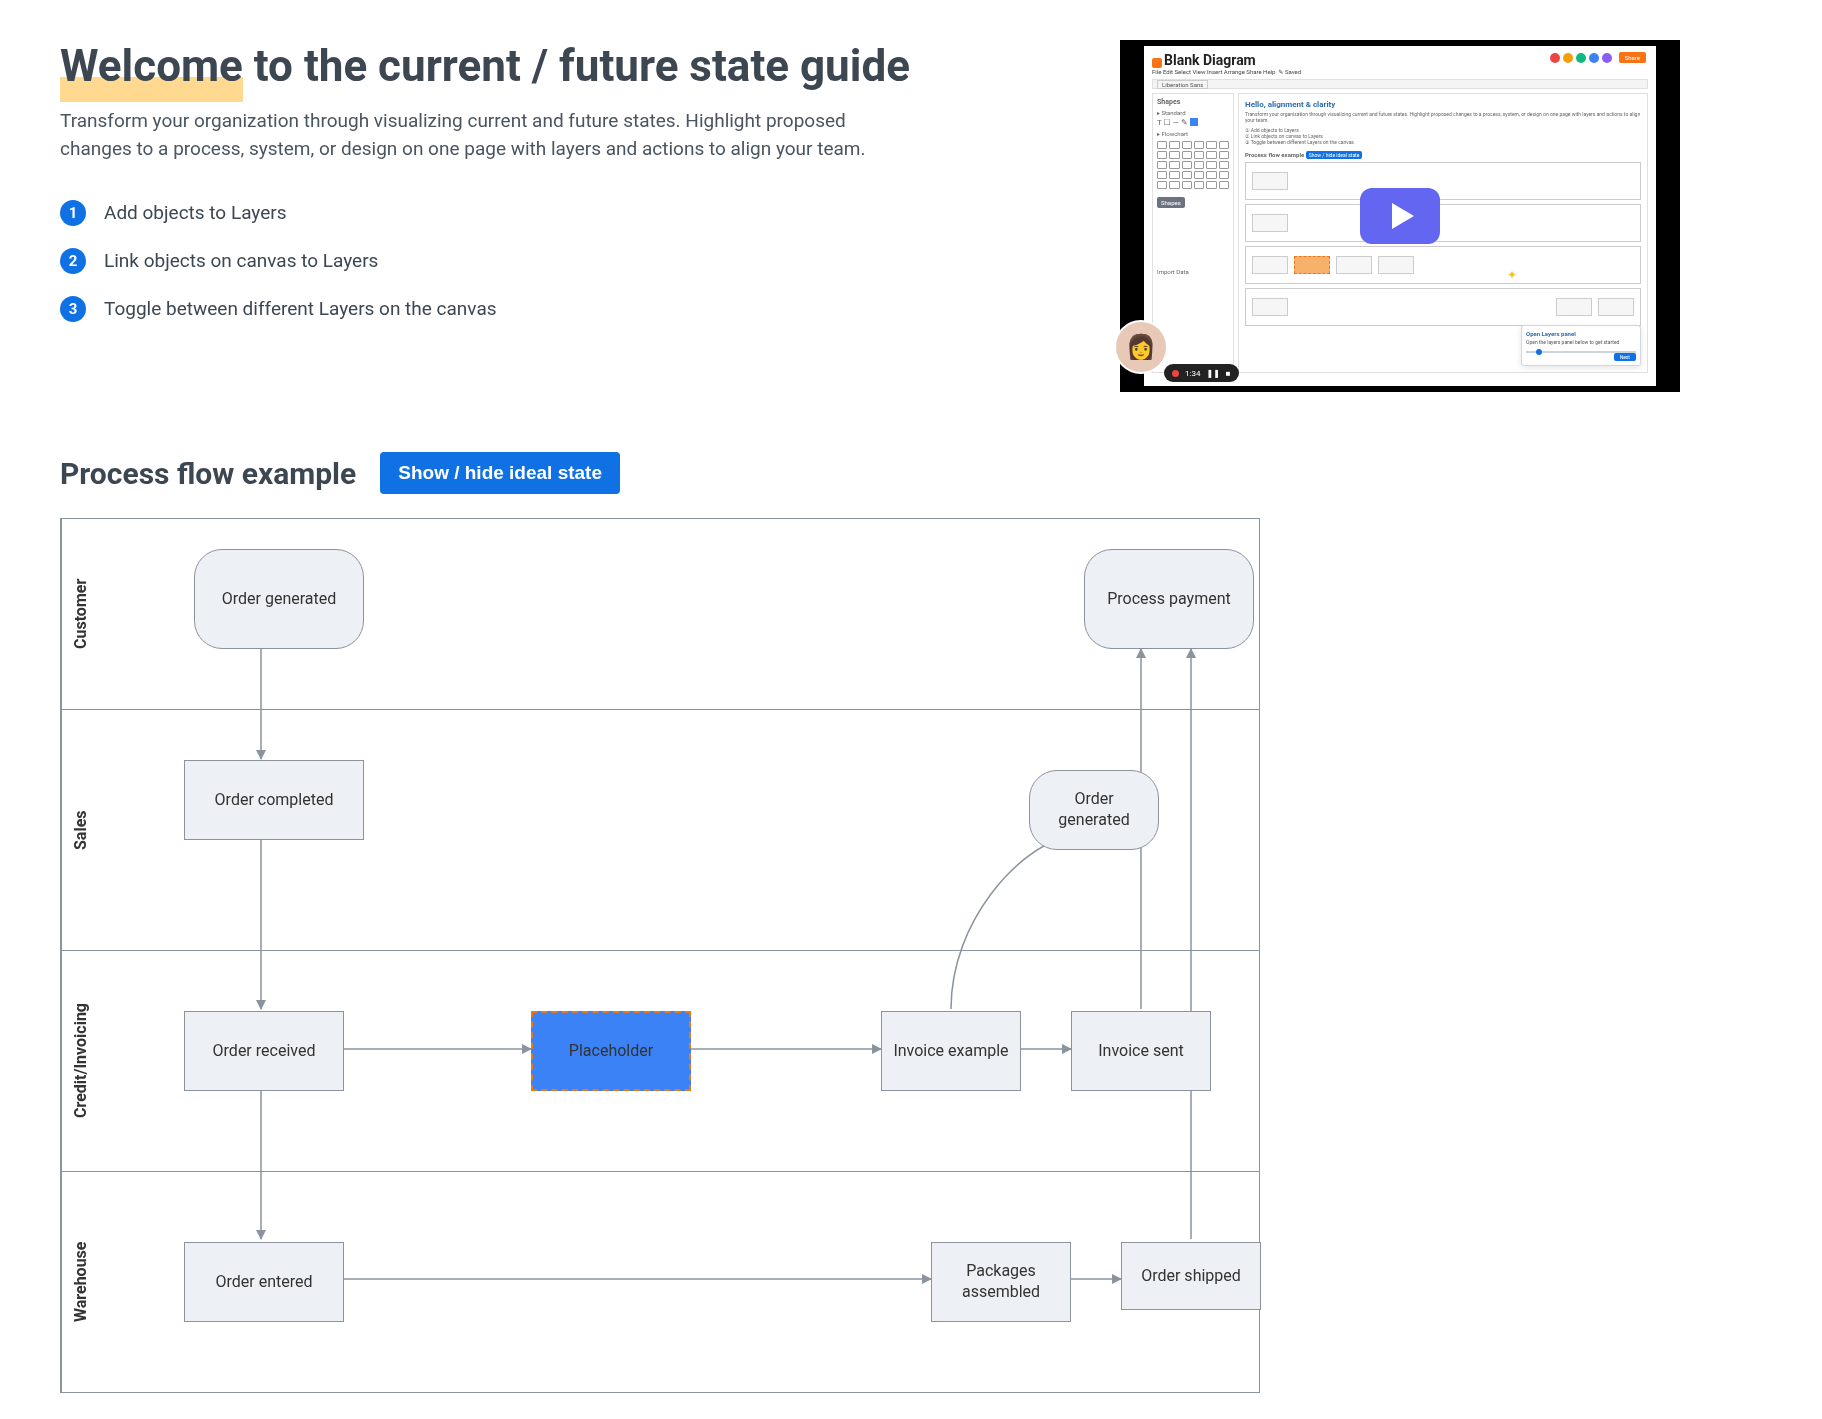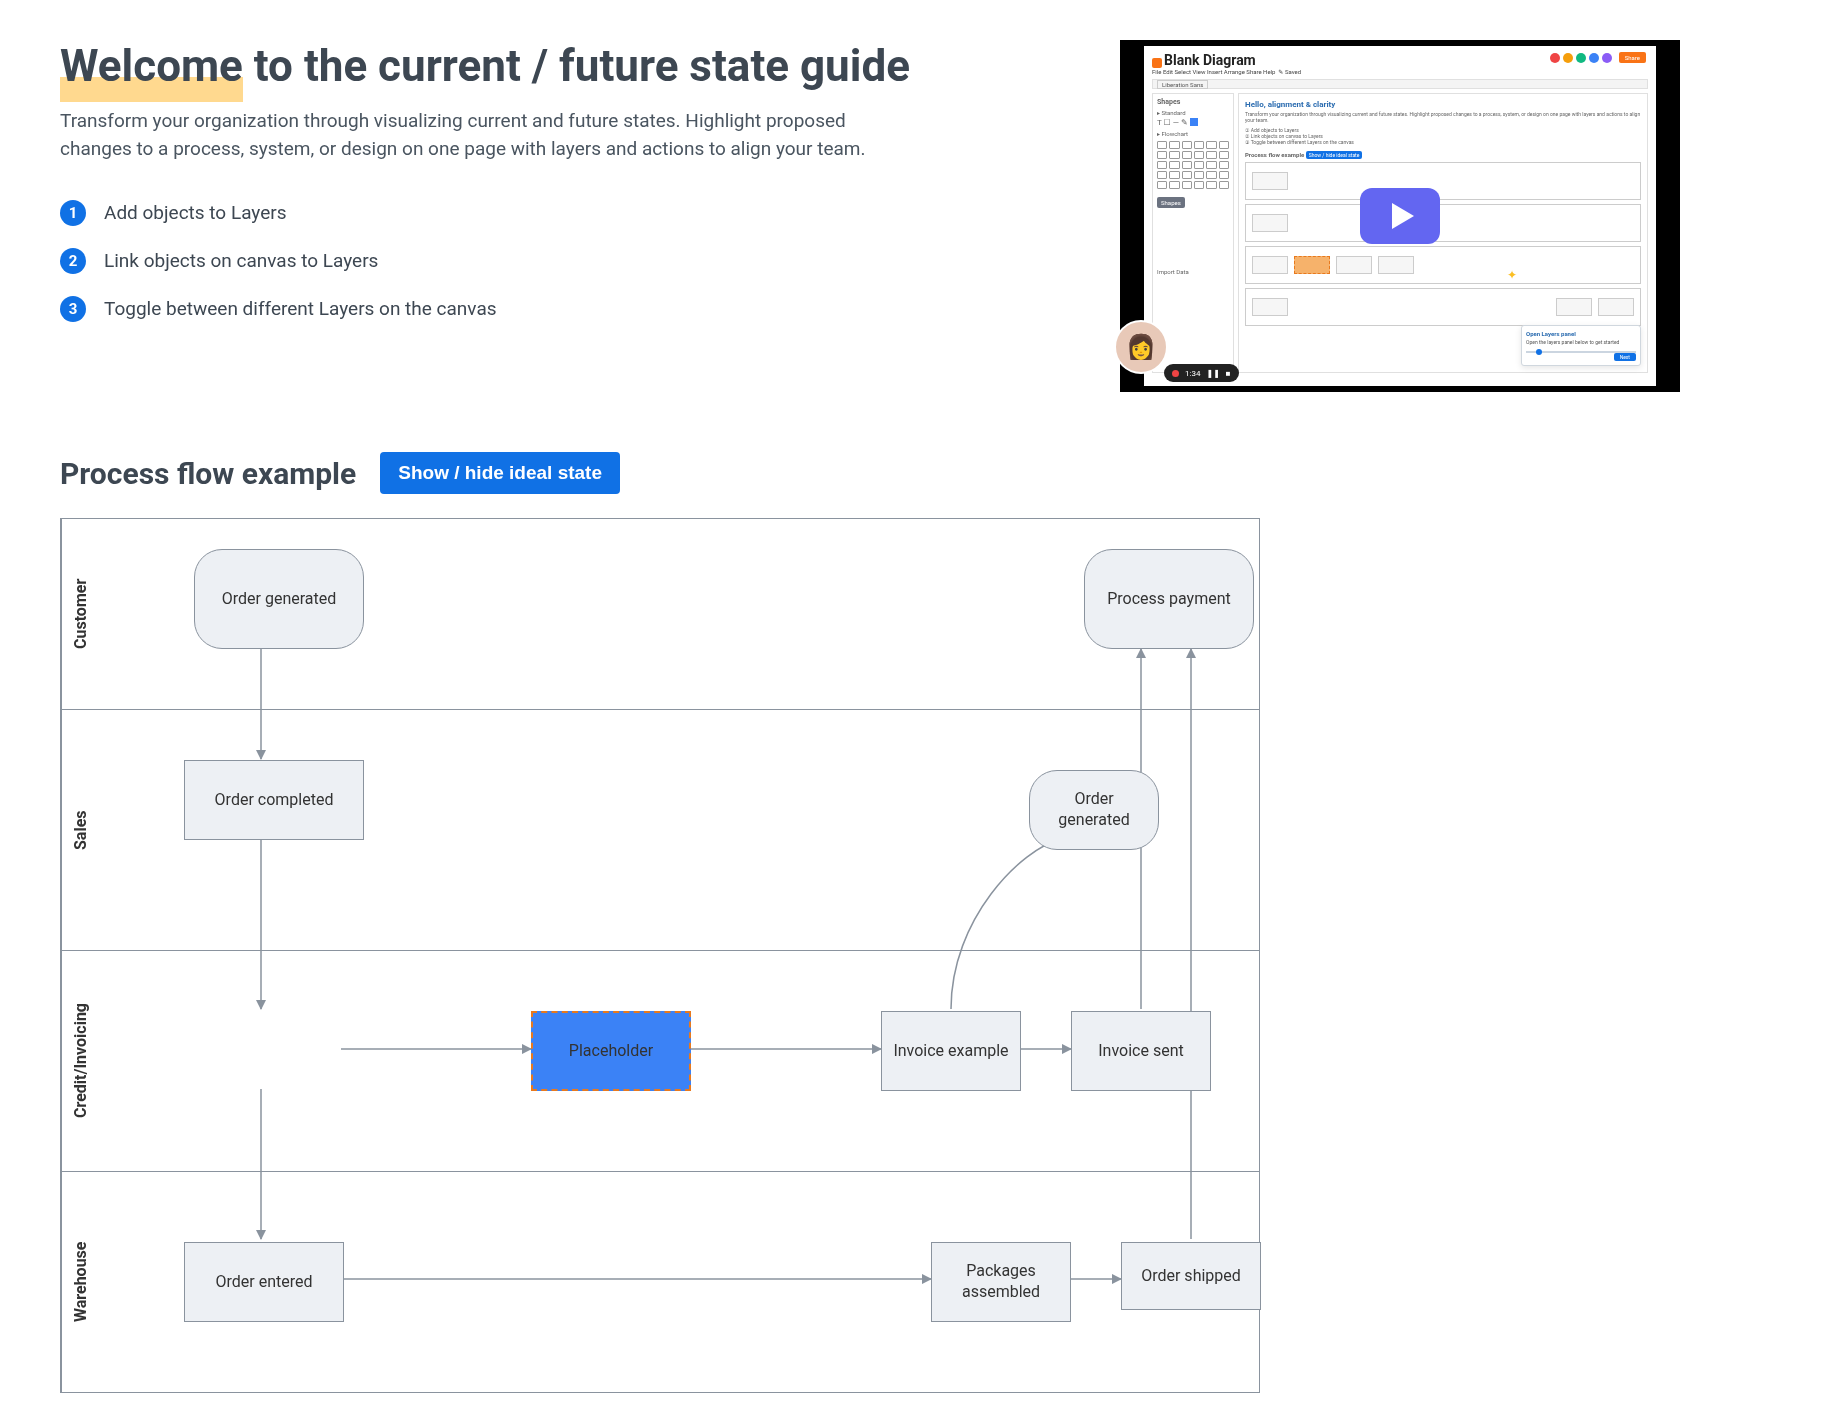--- a/index.html
+++ b/index.html
@@ -328,20 +328,21 @@
     <div class="lane-label">Sales</div>
     <div class="lane-body">
       <div class="node" style="left:85px;top:50px;width:180px;height:80px;">Order completed</div>
       <div class="node rounded" style="left:930px;top:60px;width:130px;height:80px;">Order generated</div>
     </div>
   </div>
 
   <div class="lane lane-credit">
     <div class="lane-label">Credit/Invoicing</div>
     <div class="lane-body">
+      <div class="node" style="left:85px;top:60px;width:160px;height:80px;">Order received</div>
       <div class="node placeholder" style="left:432px;top:60px;width:160px;height:80px;">Placeholder</div>
       <div class="node" style="left:782px;top:60px;width:140px;height:80px;">Invoice example</div>
       <div class="node" style="left:972px;top:60px;width:140px;height:80px;">Invoice sent</div>
     </div>
   </div>
 
   <div class="lane lane-warehouse">
     <div class="lane-label">Warehouse</div>
     <div class="lane-body">
       <div class="node" style="left:85px;top:70px;width:160px;height:80px;">Order entered</div>

